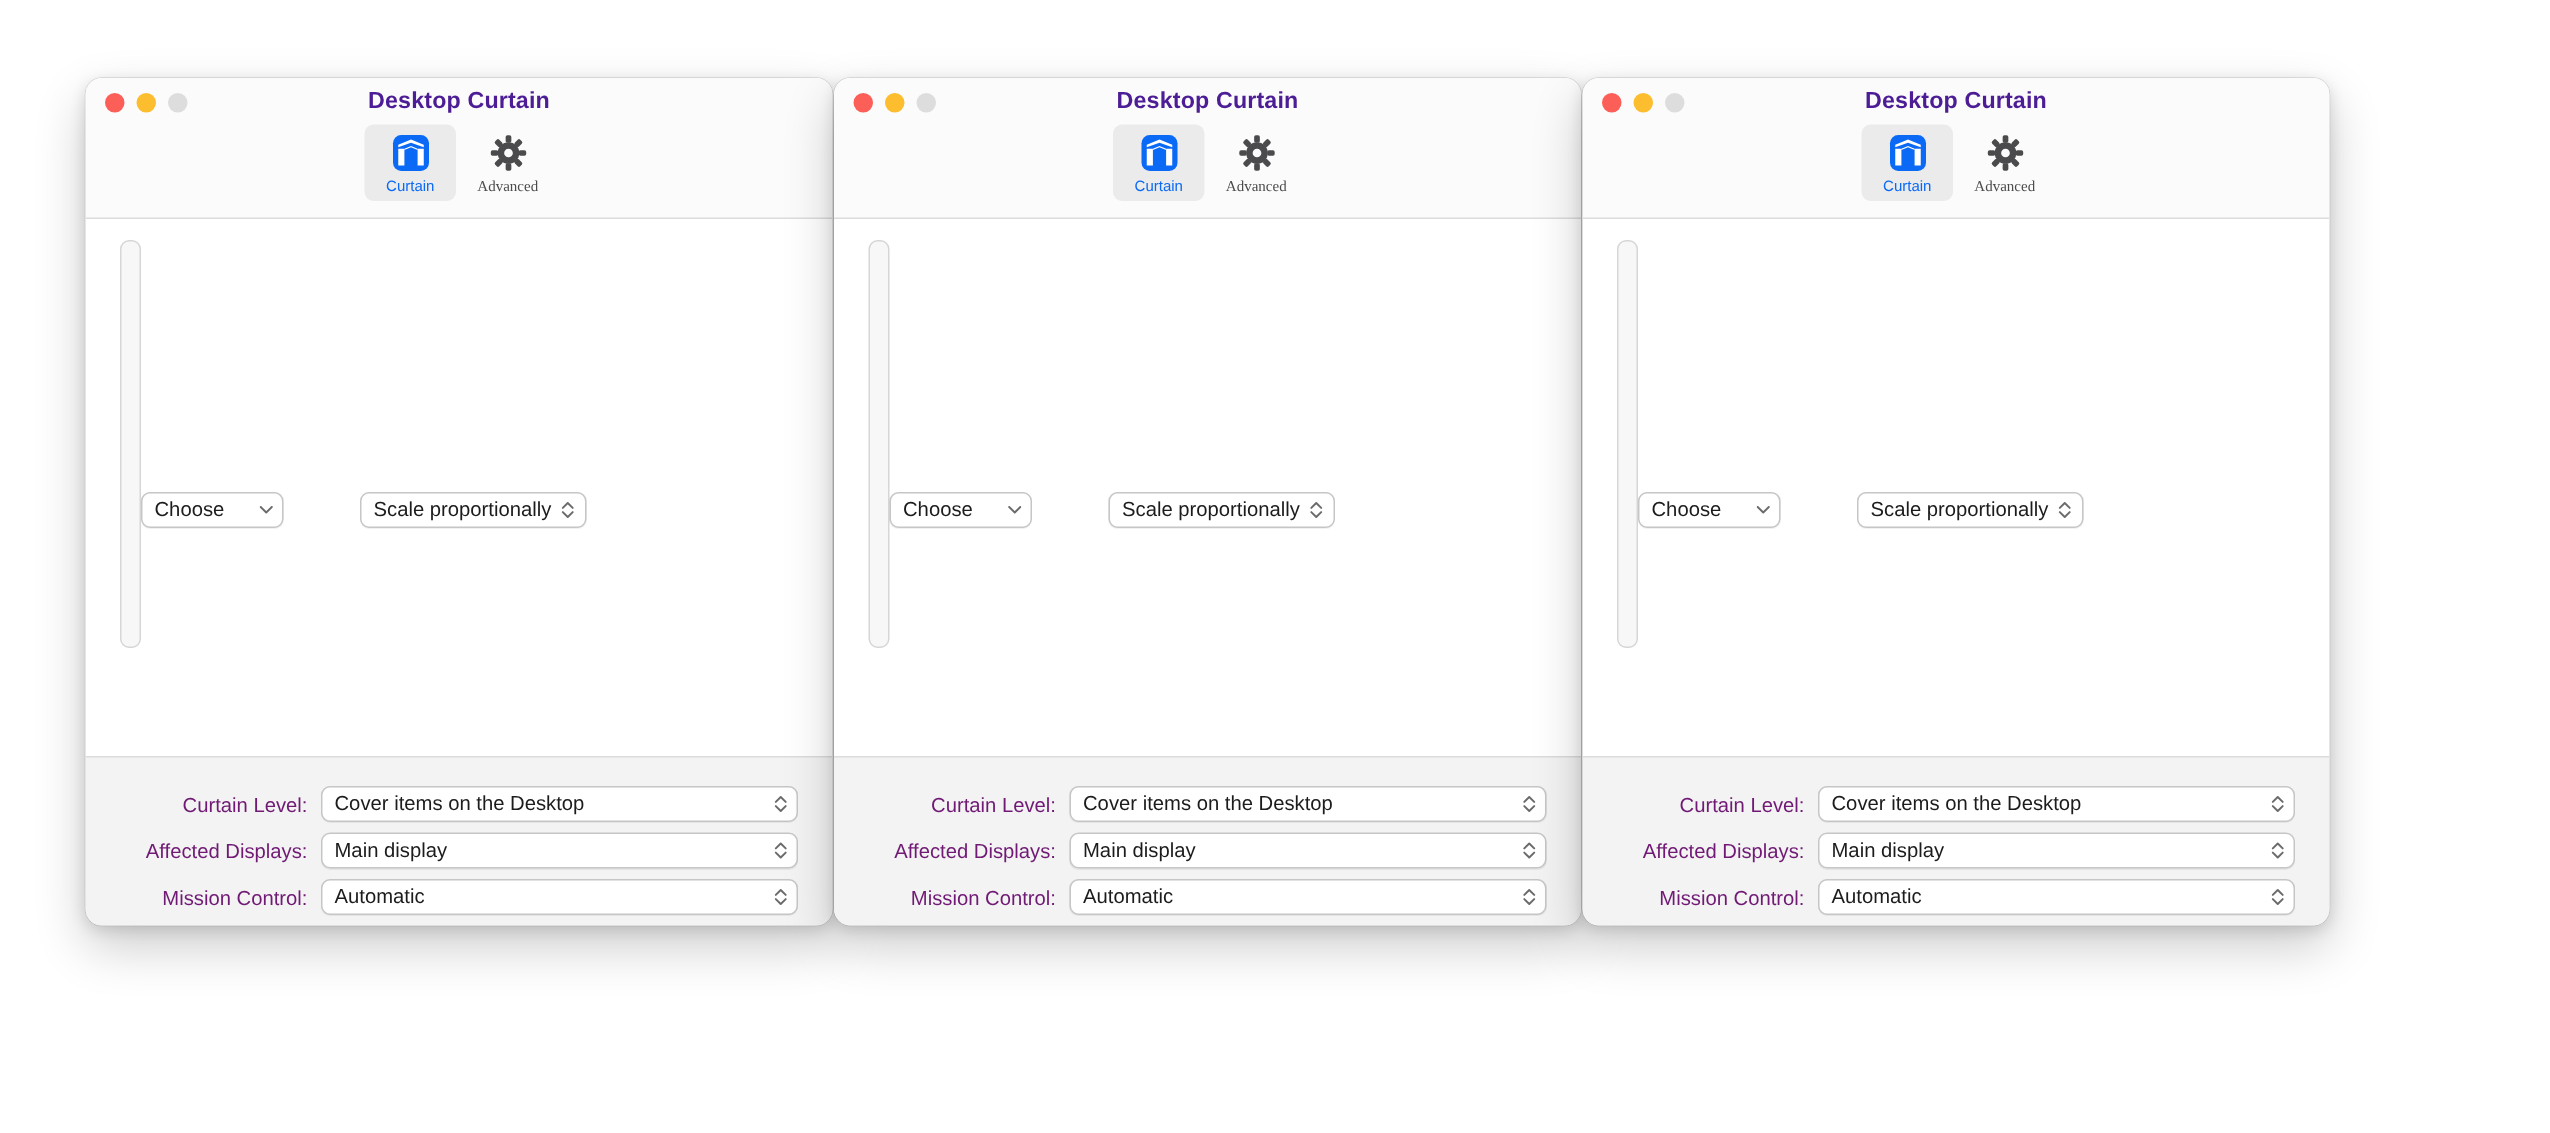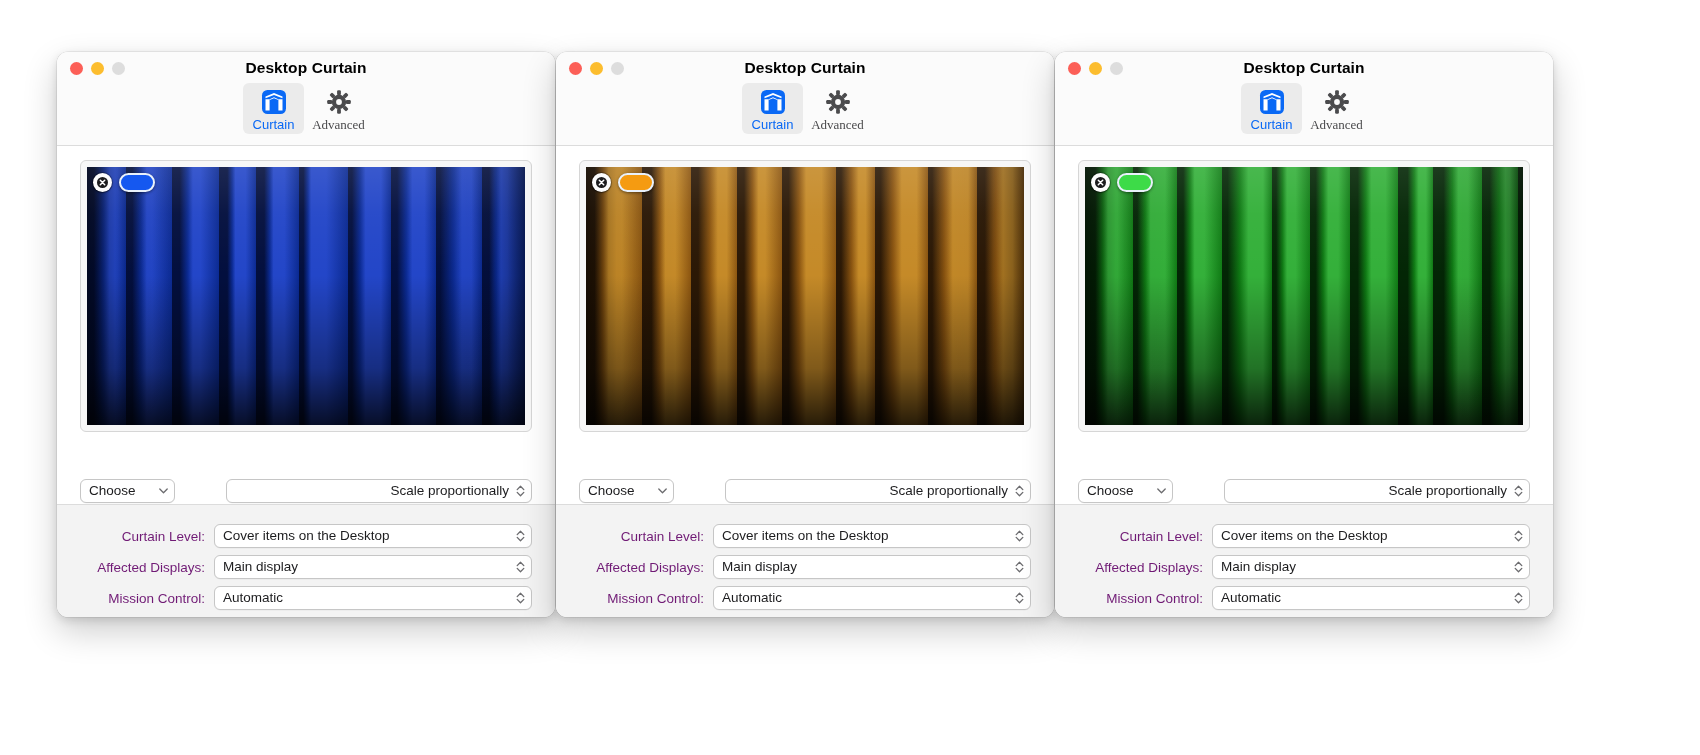--- a/index.html
+++ b/index.html
@@ -64,21 +64,21 @@
   .light.gray   { background: #dddddd; }
 
   .win-title {
     position: absolute;
     top: 7px;
     left: 0;
     right: 0;
     text-align: center;
     font-size: 15.5px;
     font-weight: bold;
-    color: #000000;
+    color: #4c1d95;
     letter-spacing: 0.1px;
   }
 
   .toolbar {
     position: absolute;
     top: 31px;
     left: 0;
     right: 0;
     display: flex;
     justify-content: center;
@@ -92,35 +92,33 @@
     cursor: default;
   }
   .tb-item.active { background: #ebebeb; }
   .tb-glyph {
     height: 30px;
     display: flex;
     align-items: center;
     justify-content: center;
   }
   .tb-label {
-    font-size: 13px;
+    font-size: 10px;
     margin-top: 1px;
     line-height: 14px;
   }
   .tb-item.active .tb-label { color: #0a69f5; }
   .tb-item.inactive .tb-label { color: #4b4b4d; font-family: Liberation Serif, serif; }
 
   
   .body-top {
     flex: 1 1 auto;
     padding: 14px 23px 0 23px;
     background: #ffffff;
     display: flex;
-    flex-direction: column;
-    gap: 32px;
   }
 
   
   .preview-well {
     position: relative;
     background: #f7f7f7;
     border: 1px solid #d6d6d6;
     border-radius: 6px;
     padding: 6px;
     height: 272px;

